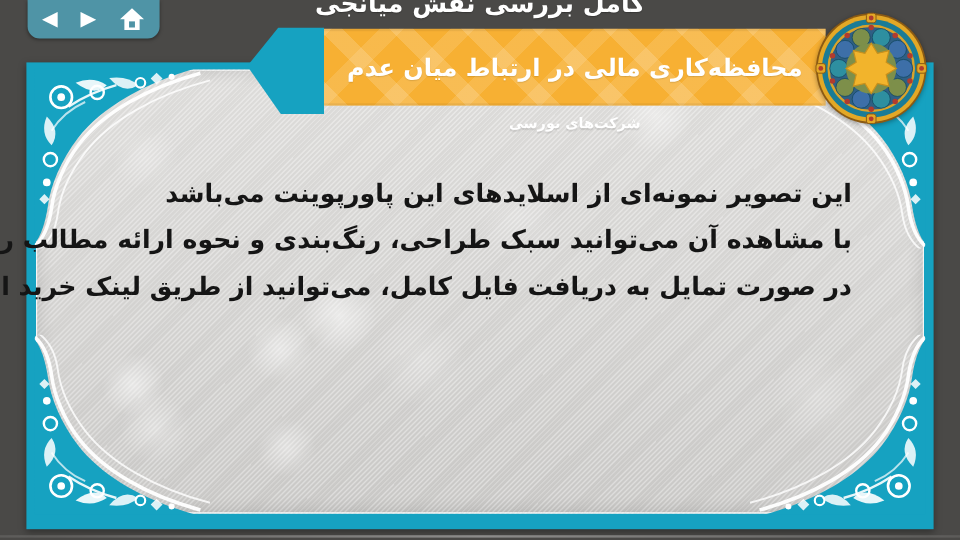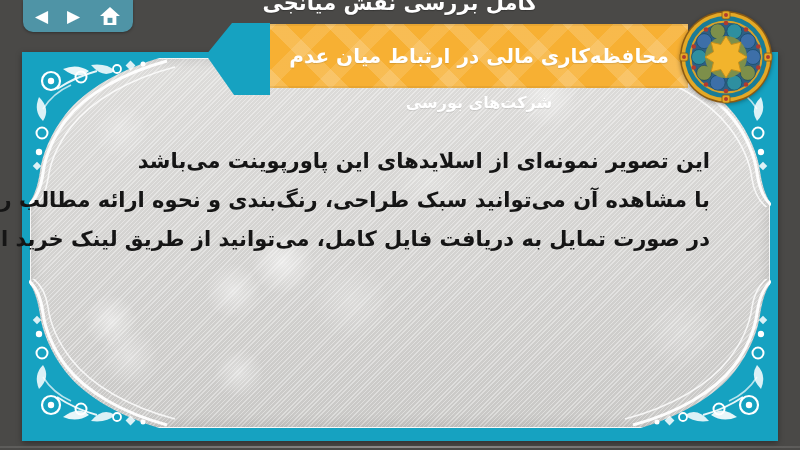--- a/index.html
+++ b/index.html
@@ -66,21 +66,21 @@
       repeating-linear-gradient(-45deg, rgba(255,255,255,.12) 0 14px, rgba(255,255,255,0) 14px 42px);
     box-shadow:inset 0 2px 0 rgba(0,0,0,.06), inset 0 -2px 0 rgba(0,0,0,.06);
     display:flex;flex-direction:column;justify-content:center;gap:20px;
   }
   .banner-line{
     direction:rtl;text-align:center;color:#fff;font-size:20px;font-weight:600;
     line-height:30px;white-space:nowrap;text-shadow:0 1px 1px rgba(0,0,0,.12);
   }
   .banner-overflow-line{
     position:absolute;left:270px;top:90px;width:418px;
-    direction:rtl;text-align:center;color:#fff;font-size:16px;font-weight:600;
+    direction:rtl;text-align:center;color:#fff;font-size:12px;font-weight:600;
     line-height:26px;white-space:nowrap;text-shadow:0 1px 1px rgba(0,0,0,.10);
   }
   .mandala{position:absolute;left:679px;top:10px;width:94px;height:94px;filter:drop-shadow(0 1px 2px rgba(0,0,0,.35))}
   
   .body-text{
     position:absolute;right:90px;top:142px;direction:rtl;text-align:right;
     color:#151515;font-weight:700;font-size:21px;line-height:39px;white-space:nowrap;
   }
   .bottom-divider{
     position:absolute;left:0;right:0;top:446px;height:2px;

